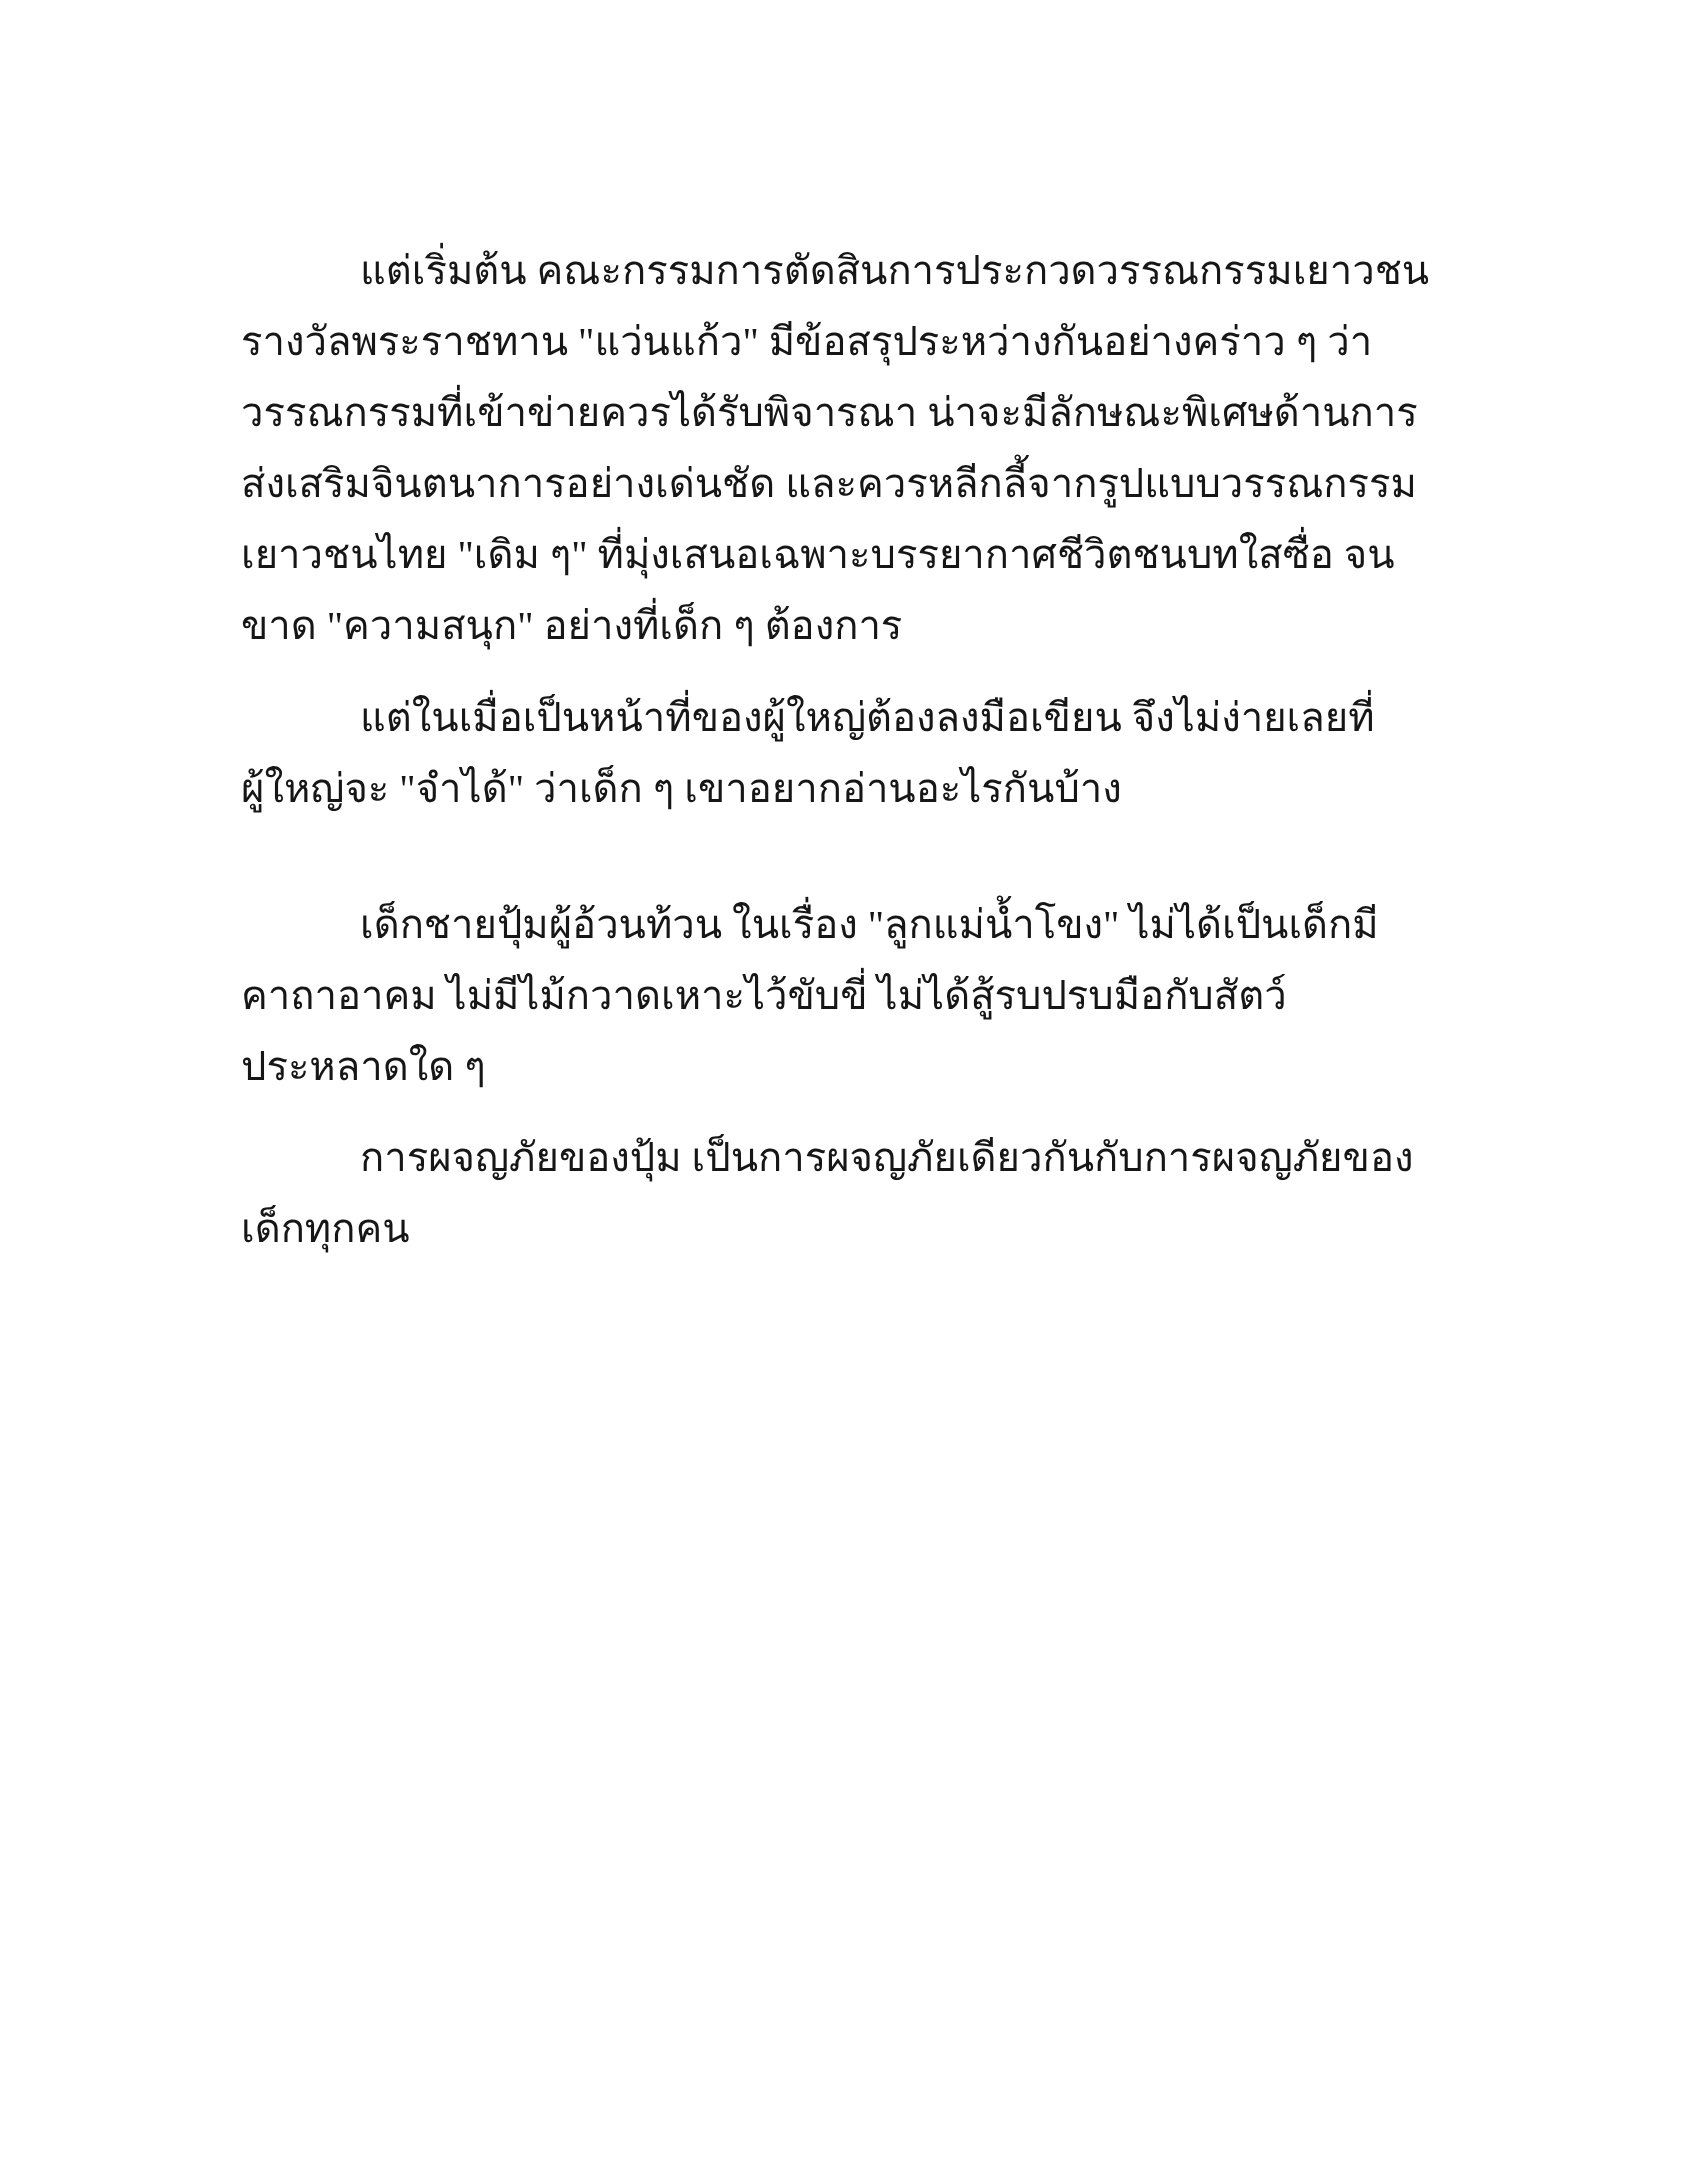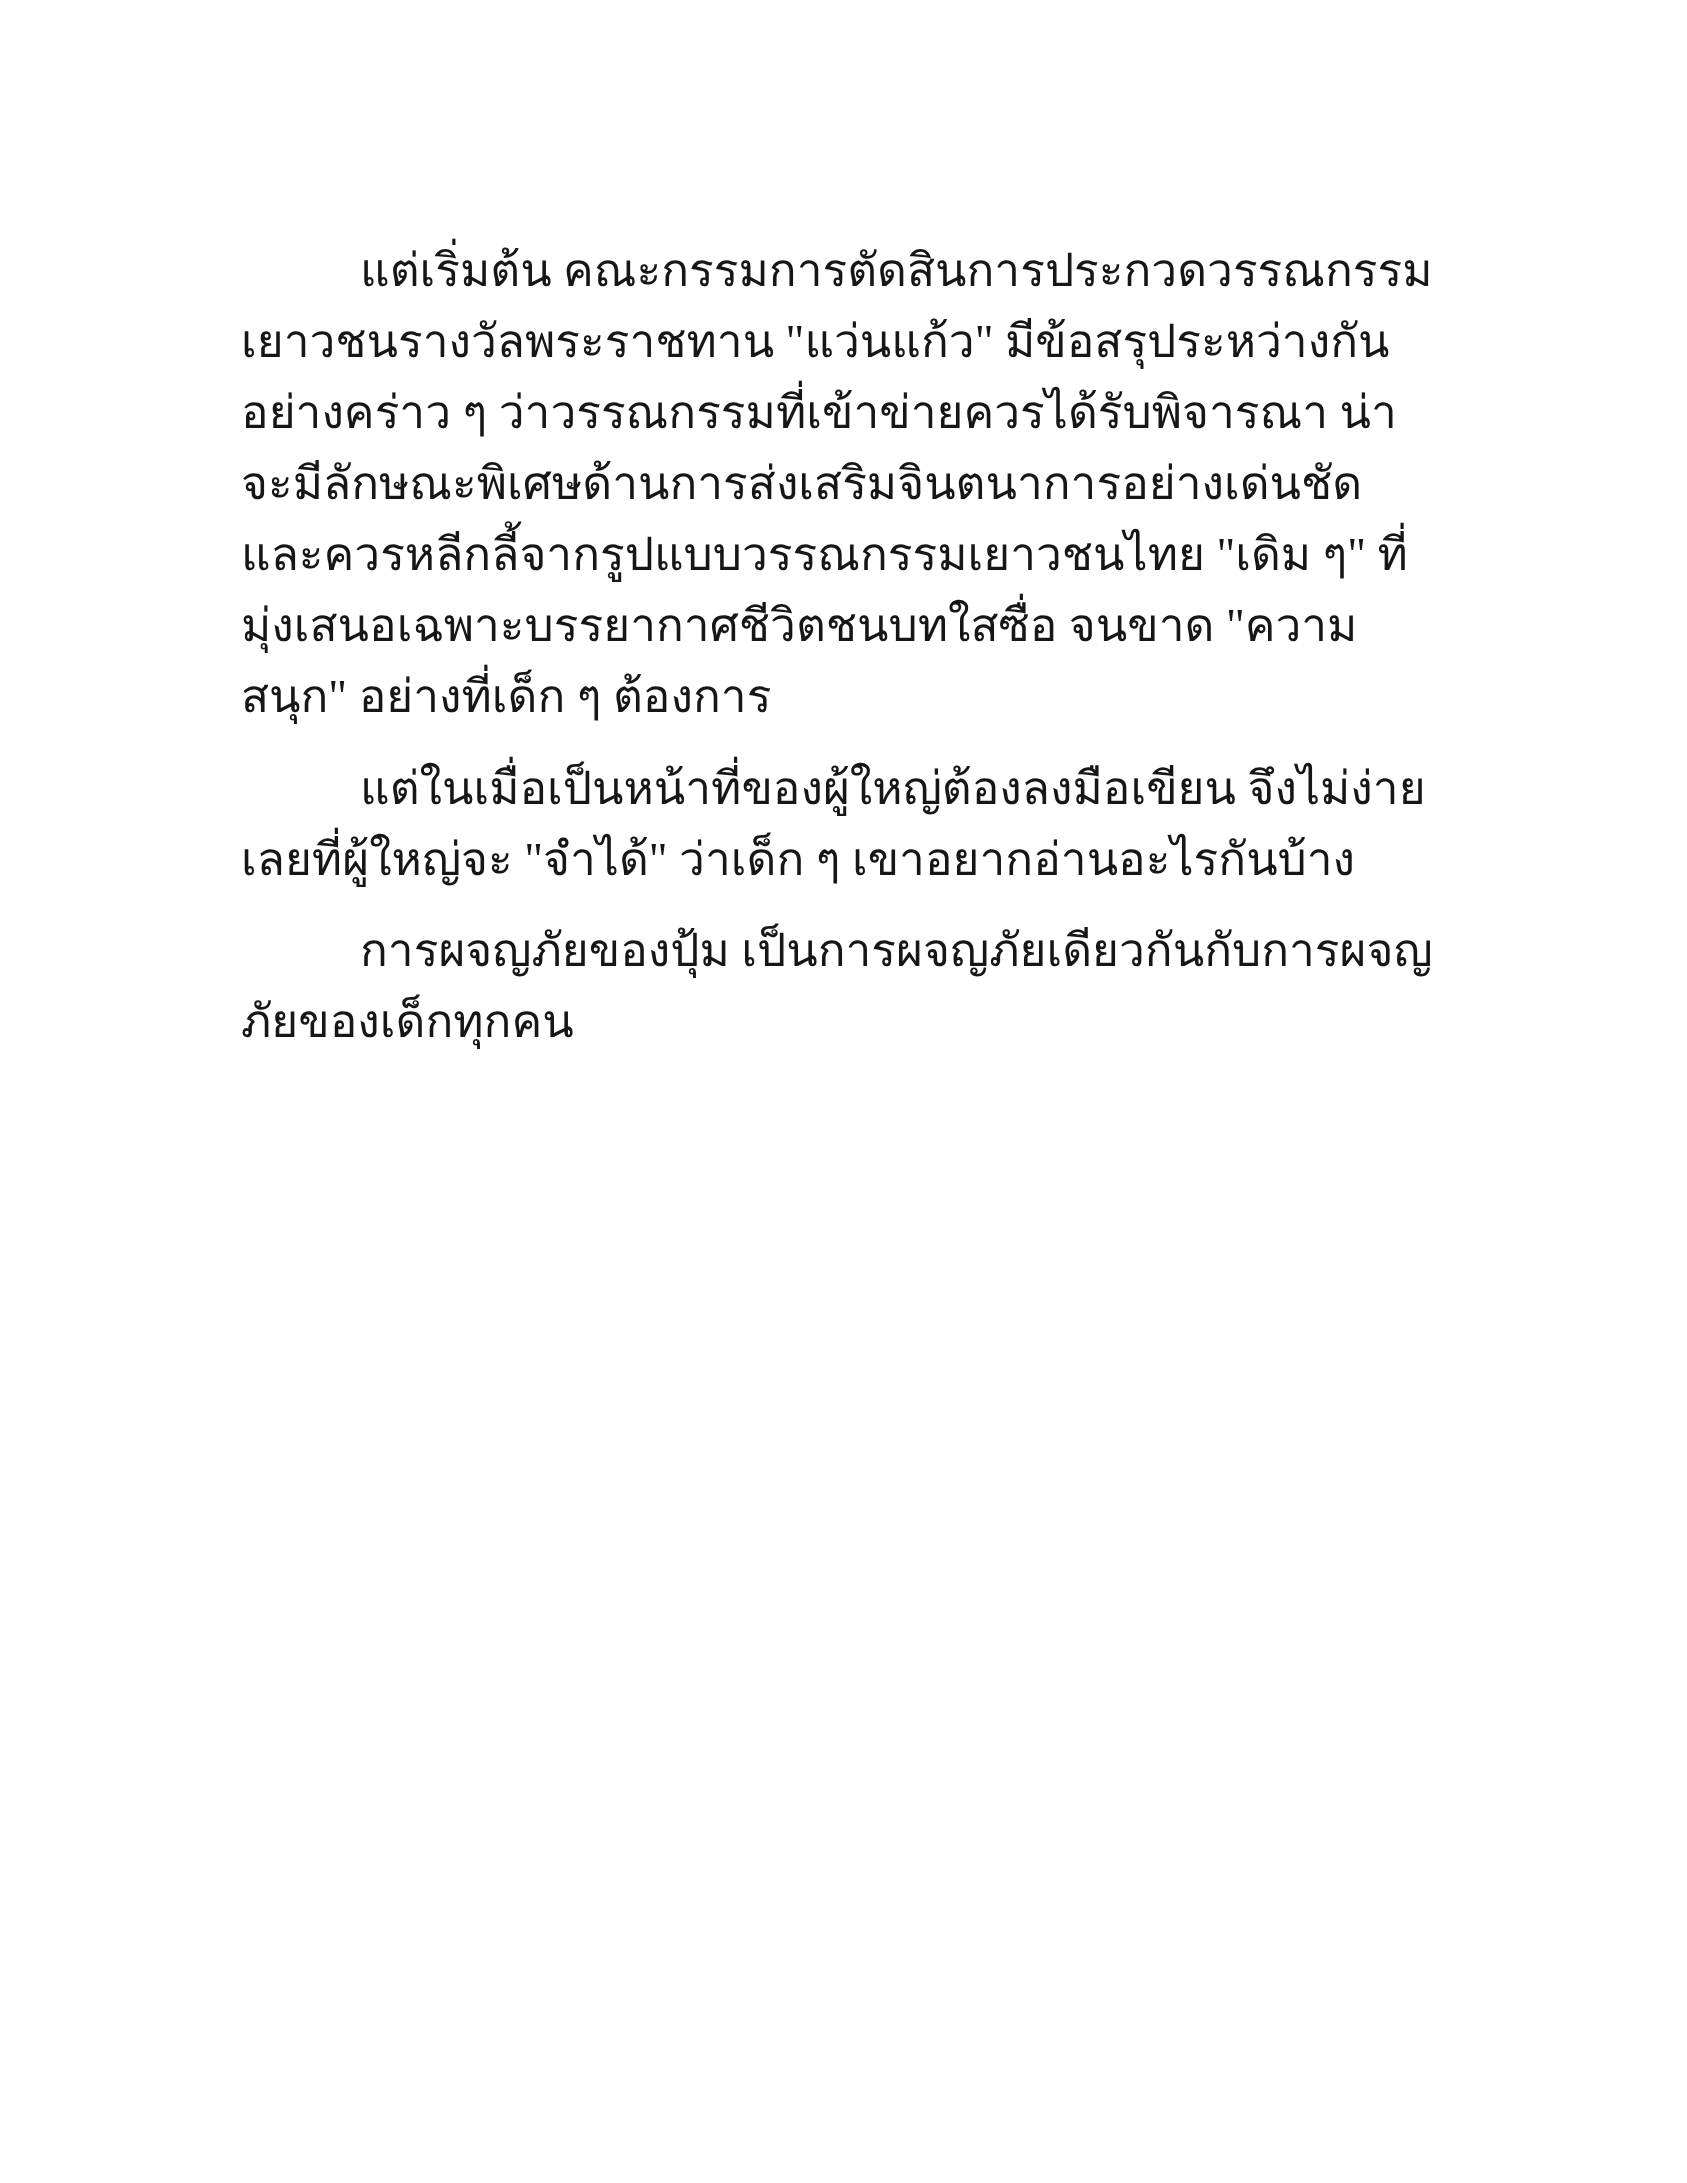--- a/index.html
+++ b/index.html
@@ -13,34 +13,35 @@
     overflow: hidden;
   }
   .page {
     box-sizing: border-box;
     width: 1687px;
     height: 2183px;
     padding: 235px 242px 0 241px;
     background: #ffffff;
     color: #161616;
     font-family: "Liberation Serif", "DejaVu Serif", serif;
-    font-size: 46px;
+    font-size: 40px;
     line-height: 71px;
     text-align: left;
     word-break: normal;
   }
   .para {
     margin: 0 0 20.6px 0;
     text-indent: 119px;
   }
   .section-start {
     margin-top: 65px;
   }
 </style>
 </head>
 <body>
 
 <div class="page">
   <p class="para">แต่เริ่มต้น  คณะกรรมการตัดสินการประกวดวรรณกรรมเยาวชนรางวัลพระราชทาน  "แว่นแก้ว"  มีข้อสรุประหว่างกันอย่างคร่าว ๆ ว่าวรรณกรรมที่เข้าข่ายควรได้รับพิจารณา  น่าจะมีลักษณะพิเศษด้านการส่งเสริมจินตนาการอย่างเด่นชัด  และควรหลีกลี้จากรูปแบบวรรณกรรมเยาวชนไทย  "เดิม ๆ"  ที่มุ่งเสนอเฉพาะบรรยากาศชีวิตชนบทใสซื่อ  จนขาด  "ความสนุก"  อย่างที่เด็ก ๆ ต้องการ</p>
   <p class="para">แต่ในเมื่อเป็นหน้าที่ของผู้ใหญ่ต้องลงมือเขียน  จึงไม่ง่ายเลยที่ผู้ใหญ่จะ  "จำได้"  ว่าเด็ก ๆ เขาอยากอ่านอะไรกันบ้าง</p>
+  <p class="para section-start">เด็กชายปุ้มผู้อ้วนท้วน  ในเรื่อง  "ลูกแม่น้ำโขง"  ไม่ได้เป็นเด็กมีคาถาอาคม  ไม่มีไม้กวาดเหาะไว้ขับขี่  ไม่ได้สู้รบปรบมือกับสัตว์ประหลาดใด ๆ</p>
   <p class="para">การผจญภัยของปุ้ม  เป็นการผจญภัยเดียวกันกับการผจญภัยของเด็กทุกคน</p>
 </div>
 
 
 </body></html>

